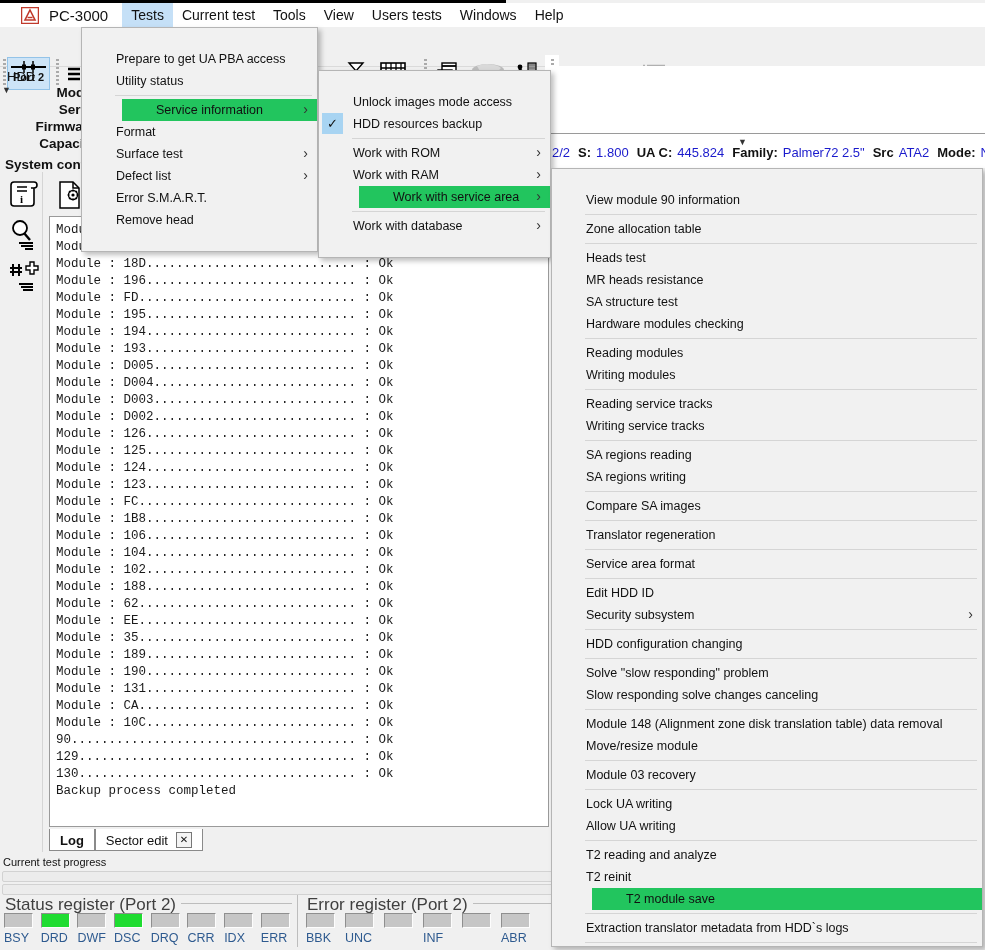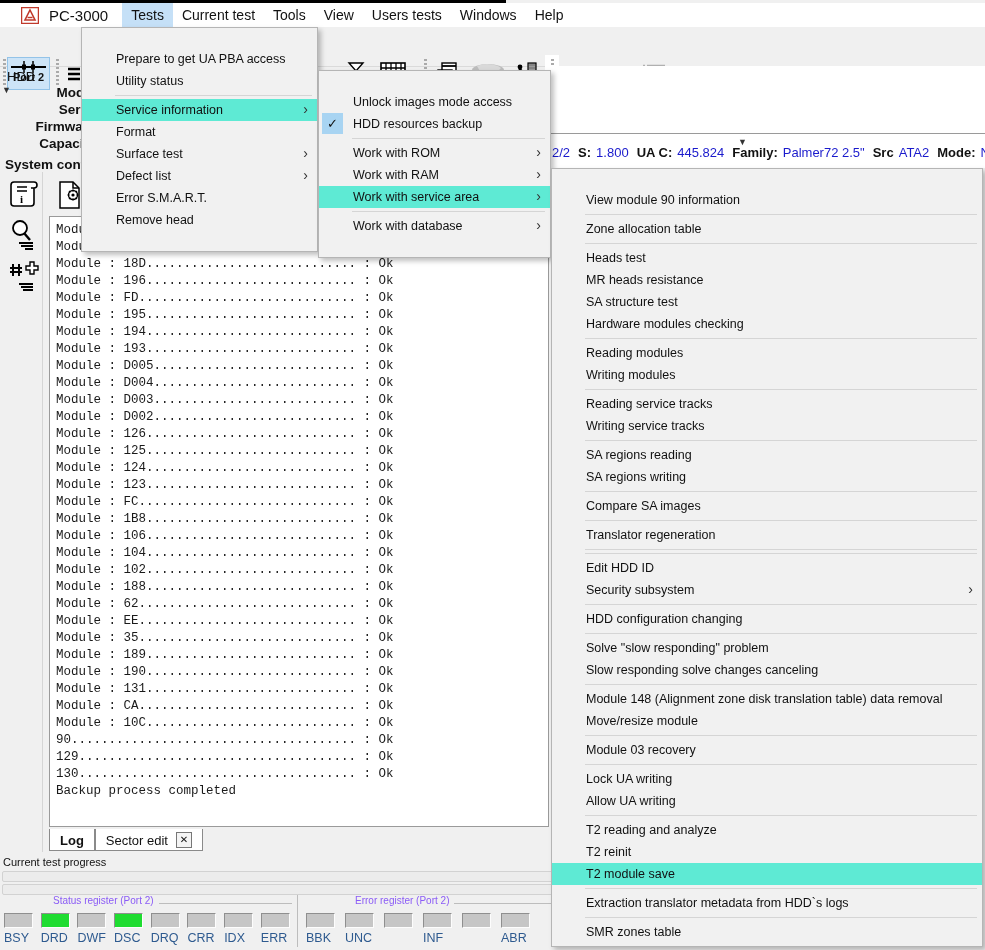--- a/index.html
+++ b/index.html
@@ -51,36 +51,36 @@
   .tab .close{margin-left:8px;width:14px;height:14px;border:1px solid #777;background:#f4f4f4;display:flex;align-items:center;justify-content:center;font-size:10px;line-height:10px;}
 
   
   #progresslabel{position:absolute;left:3px;top:856px;font-size:11px;}
   .pbar{position:absolute;left:2px;width:981px;height:11px;background:#ececec;border:1px solid #d2d2d2;border-radius:2px;box-sizing:border-box;}
   #pbar1{top:871px;} #pbar2{top:884px;}
   .reg-group{position:absolute;top:895px;height:52px;}
   #statusgroup{left:2px;width:295px;}
   #errorgroup{left:297px;width:254px;border-left:1px solid #bdbdbd;padding-left:6px;}
   .reg-head{display:flex;align-items:flex-start;height:16px;}
-  .reg-title{font-size:10px;color:#8b5cf6;padding:0 5px 0 3px;white-space:nowrap;margin-left:48px;}
+  .reg-title{font-size:17px;color:#404040;padding:0 5px 0 3px;white-space:nowrap;}
   .reg-line{flex:1;border-top:1px solid #bdbdbd;margin-top:8px;margin-right:5px;}
   .leds{display:flex;margin-top:2px;}
   .led-cell{width:36.7px;}
   #errorgroup .led-cell{width:39px;}
   .led{width:27px;height:13px;background:#c6c6c6;border-top:1px solid #8f8f8f;border-left:1px solid #8f8f8f;border-right:1px solid #fdfdfd;border-bottom:1px solid #fdfdfd;box-sizing:content-box;margin-left:2px;}
   .led.on{background:#1fdc31;}
   .led-label{margin-top:3px;padding-left:2px;font-size:12.5px;color:#2e5a8f;}
 
   
   .popup{position:absolute;background:#f1f1f1;border:1px solid #b5b5b5;box-shadow:3px 3px 5px rgba(0,0,0,0.25);padding:20px 0;box-sizing:border-box;z-index:50;}
   #menu1{left:81px;top:27px;width:237px;}
   #menu2{left:318px;top:70px;width:233px;z-index:60;}
   #menu3{left:551px;top:168px;width:432px;height:779px;overflow:hidden;z-index:70;}
   .menu-item{position:relative;height:22px;display:flex;align-items:center;padding-left:34px;font-size:12.5px;color:#111;cursor:default;white-space:nowrap;}
-  .menu-item.hl{background:#5eead4;}
+  .menu-item.hl{background:#22c55e;margin-left:40px;}
   .menu-sep{height:1px;background:#d5d5d5;margin:3px 5px 3px 33px;}
   .arrow{position:absolute;right:9px;top:2px;font-size:14px;color:#333;}
   .check{position:absolute;left:3px;top:0px;width:21px;height:21px;background:#a8d4f2;display:flex;align-items:center;justify-content:center;font-size:13px;color:#111;}
 
   svg{display:block;}
 </style>
 </head>
 <body>
 
 <div id="screen">
@@ -460,20 +460,23 @@
       </div>
       <div class="menu-sep"></div>
       <div class="menu-item">
         <span>Compare SA images</span>
       </div>
       <div class="menu-sep"></div>
       <div class="menu-item">
         <span>Translator regeneration</span>
       </div>
       <div class="menu-sep"></div>
+      <div class="menu-item">
+        <span>Service area format</span>
+      </div>
       <div class="menu-sep"></div>
       <div class="menu-item">
         <span>Edit HDD ID</span>
       </div>
       <div class="menu-item">
         <span>Security subsystem</span>
         <span class="arrow">›</span>
       </div>
       <div class="menu-sep"></div>
       <div class="menu-item">

